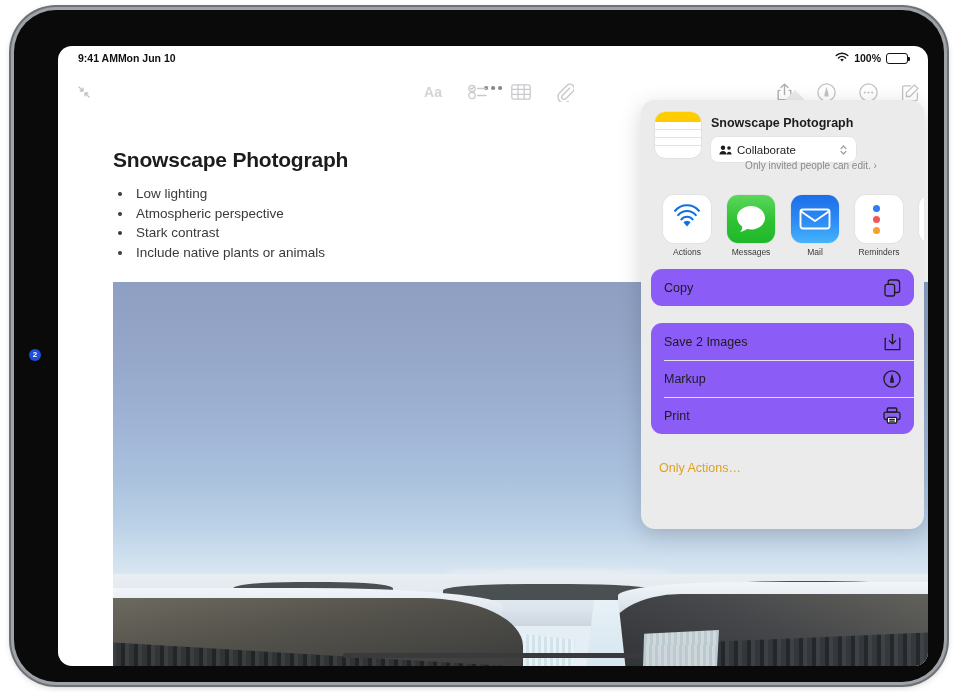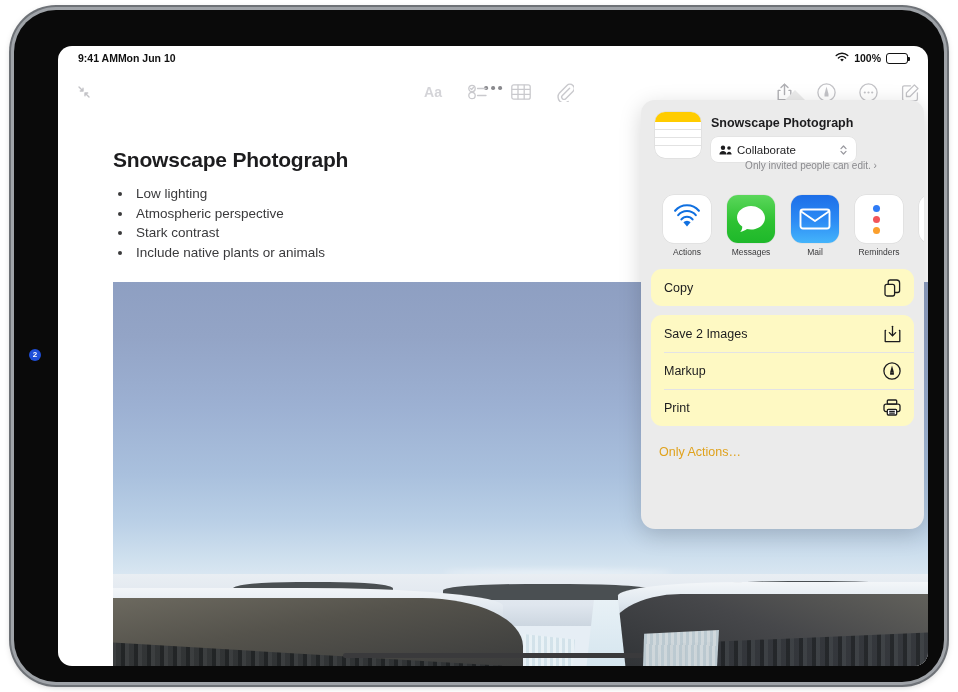--- a/index.html
+++ b/index.html
@@ -265,22 +265,22 @@
   .tile-messages { background:linear-gradient(180deg,#5bd75b 0%,#2ec232 55%,#1eb82a 100%); }
   .tile-mail { background:linear-gradient(180deg,#1d6ee8 0%,#2d8cf5 55%,#44b4fb 100%); }
   .tile-reminders { background:#ffffff; flex-direction:column; gap:4px; padding:9px 7px; align-items:stretch; justify-content:center; }
   .rem-row { display:flex; align-items:center; gap:5px; }
   .rem-dot { width:7px; height:7px; border-radius:50%; flex:0 0 7px; }
   .rem-line { height:2px; background:#d6d6d8; border-radius:2px; flex:1; }
   .tile-freeform { background:#ffffff; }
 
   
   .ss-group {
-    background:#fef9c3; border-radius:11px;
-    margin:0 10px 9px 10px; overflow:hidden;
+    background:#8b5cf6; border-radius:11px;
+    margin:0 10px 17px 10px; overflow:hidden;
   }
   .ss-row {
     height:37px; display:flex; align-items:center;
     padding:0 13px; font-size:12.5px; color:#1c1c1e;
     position:relative;
   }
   .ss-row + .ss-row::before {
     content:""; position:absolute; left:13px; right:0; top:0;
     height:.5px; background:#e3e3e5;
   }

